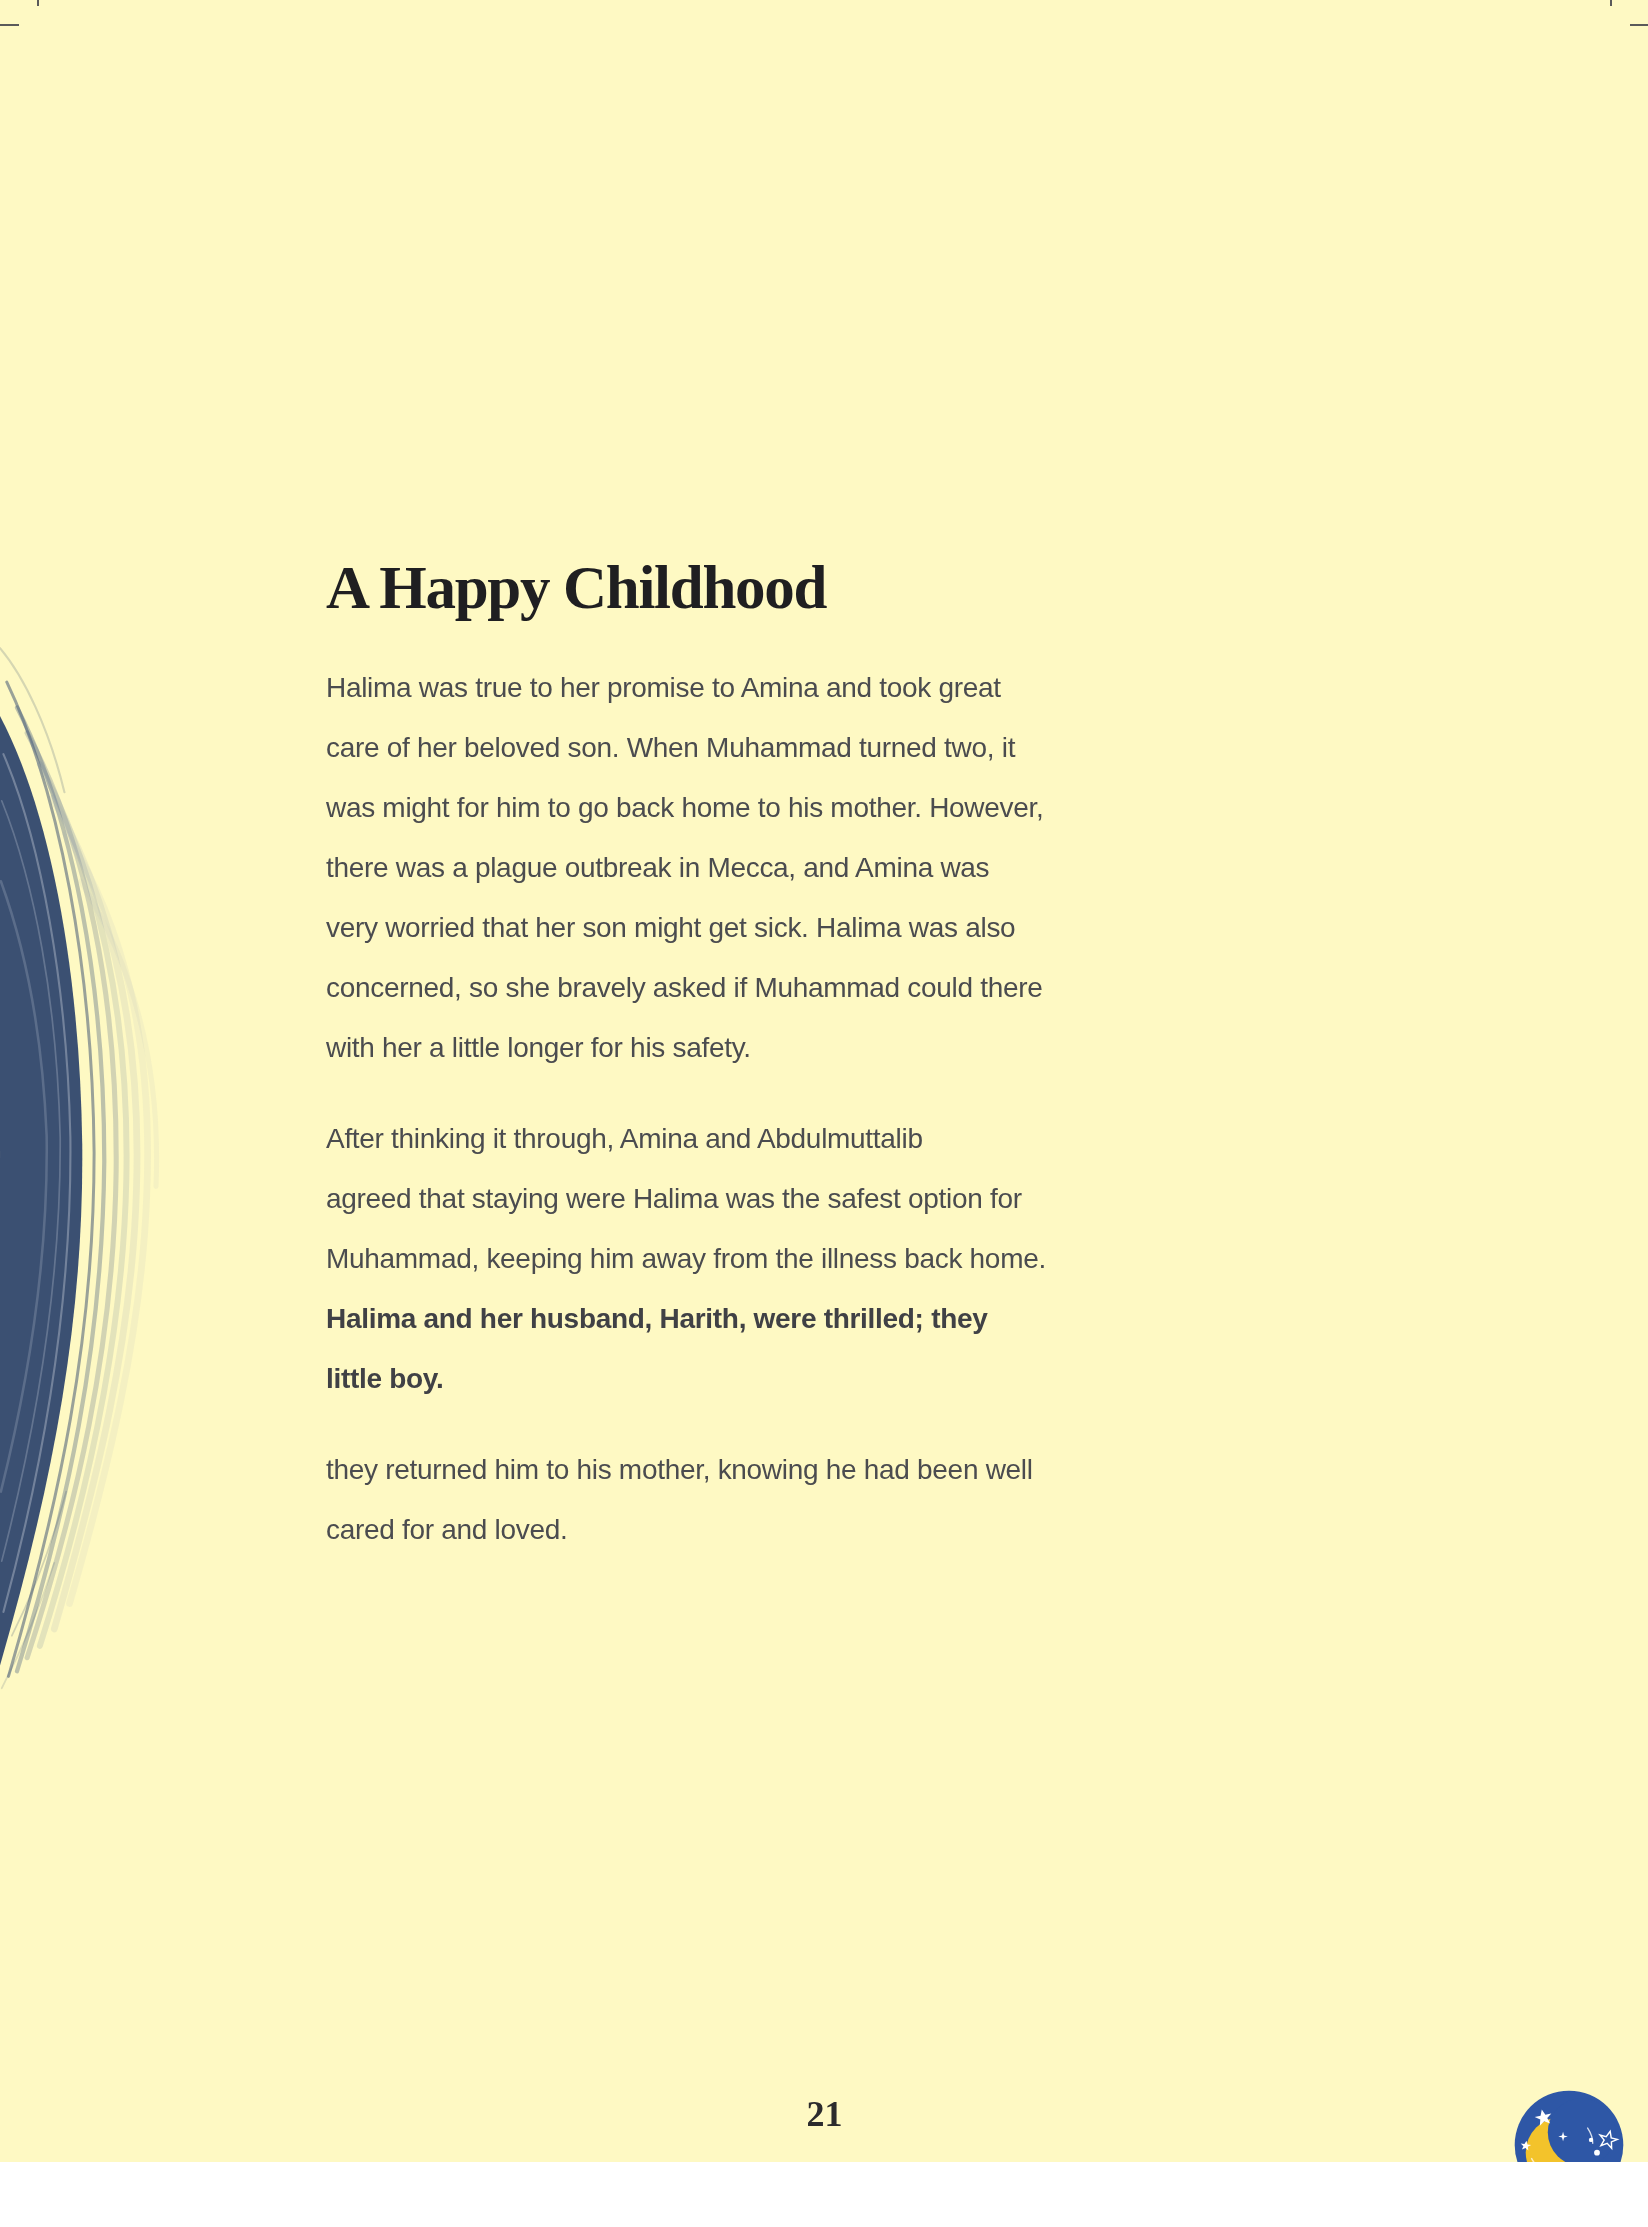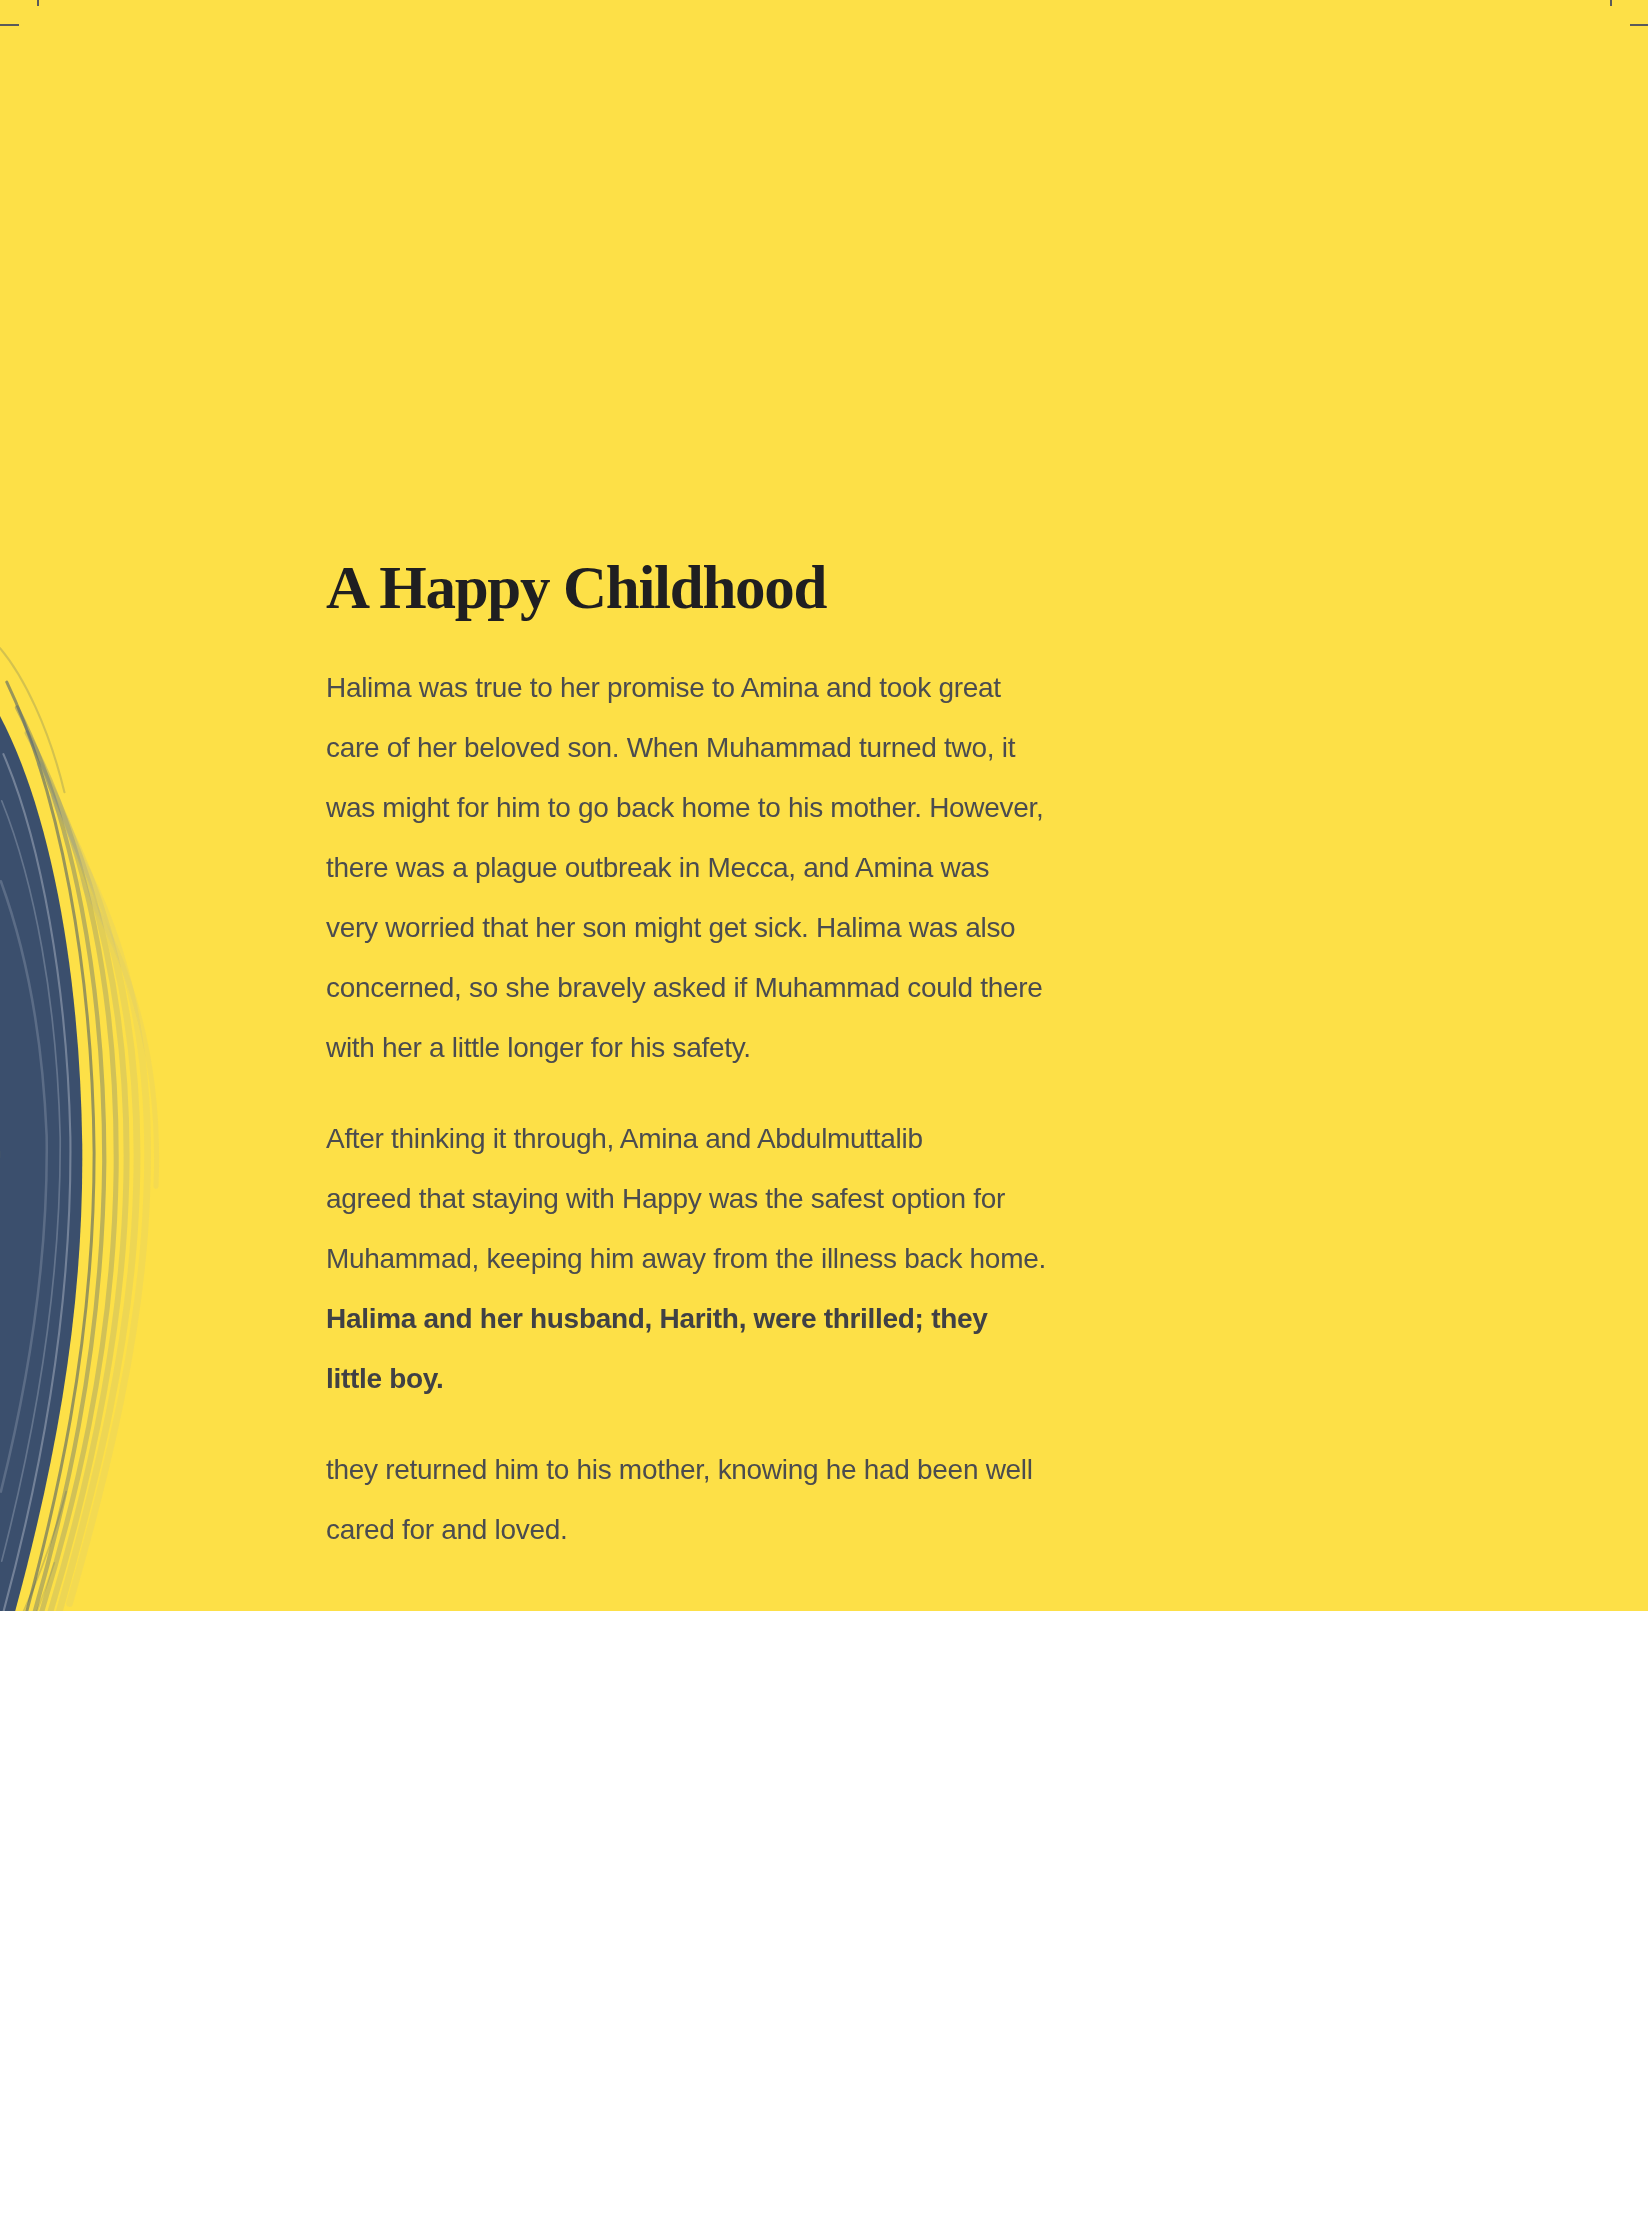--- a/index.html
+++ b/index.html
@@ -1,20 +1,20 @@
 <!DOCTYPE html>
 <html style="font-size:13.6px"><head>
 <meta charset="utf-8">
 <style>
   html, body { margin: 0; padding: 0; background: #ffffff; }
   .page {
     position: relative;
     width: 1649px;
-    height: 1611px;
-    background: #fde047;
+    height: 2162px;
+    background: #fef9c3;
     overflow: hidden;
     font-family: "Liberation Sans", sans-serif;
   }
 
   
   .crop { position: absolute; background: #5a5a5a; }
   .crop.tl-h { left: 0;    top: 28;   width: 18.6px; height: 1.7px; top: 24px; }
   .crop.tl-v { left: 37px; top: 0;    width: 1.7px;  height: 6px; }
   .crop.tr-h { left: 1630px; top: 24px; width: 18.6px; height: 1.7px; }
   .crop.tr-v { left: 1610px; top: 0;    width: 1.7px;  height: 6px; }
@@ -122,21 +122,21 @@
         <div class="line">Halima was true to her promise to Amina and took great</div>
         <div class="line">care of her beloved son. When Muhammad turned two, it</div>
         <div class="line">was might for him to go back home to his mother. However,</div>
         <div class="line">there was a plague outbreak in Mecca, and Amina was</div>
         <div class="line">very worried that her son might get sick. Halima was also</div>
         <div class="line">concerned, so she bravely asked if Muhammad could there</div>
         <div class="line">with her a little longer for his safety.</div>
       </div>
     <div class="para">
         <div class="line">After thinking it through, Amina and Abdulmuttalib</div>
-        <div class="line">agreed that staying with Happy was the safest option for</div>
+        <div class="line">agreed that staying were Halima was the safest option for</div>
         <div class="line">Muhammad, keeping him away from the illness back home.</div>
         <div class="line bold">Halima and her husband, Harith, were thrilled; they</div>
         <div class="line bold">little boy.</div>
       </div>
     <div class="para">
         <div class="line">they returned him to his mother, knowing he had been well</div>
         <div class="line">cared for and loved.</div>
       </div>
   </main>
 

